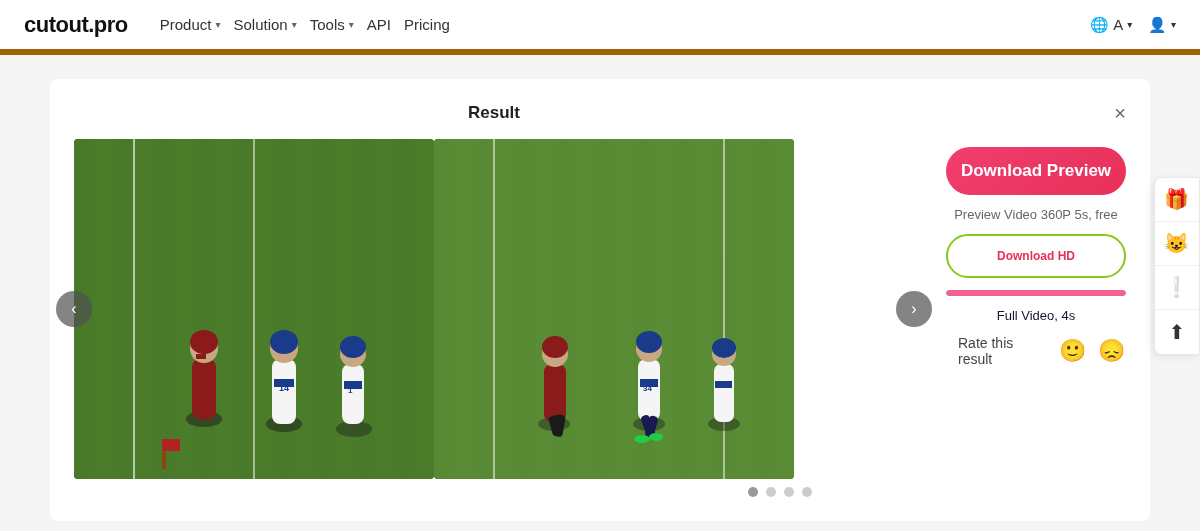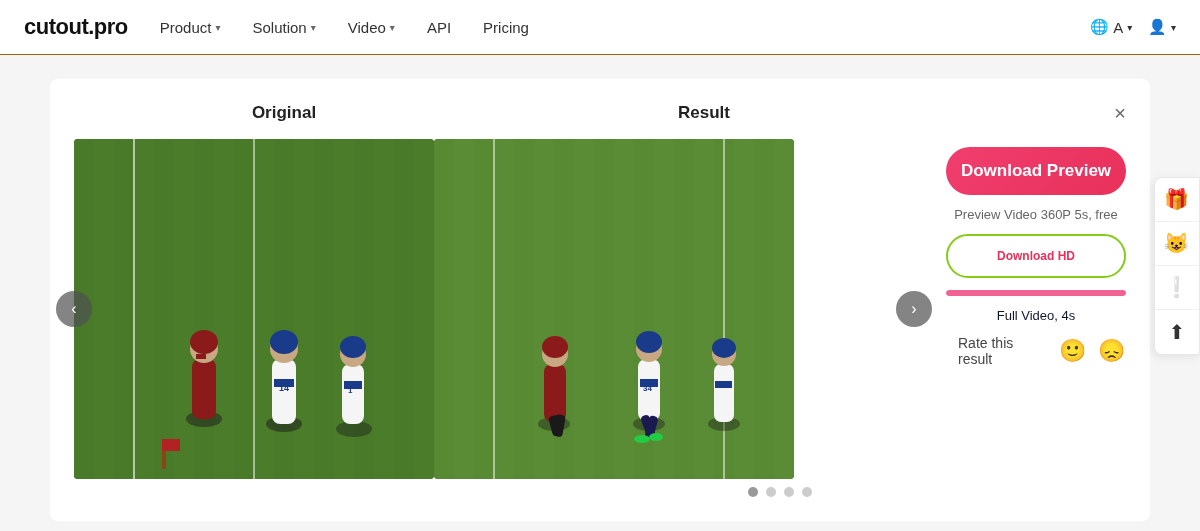--- a/index.html
+++ b/index.html
@@ -1,41 +1,41 @@
 <!DOCTYPE html>
 <html><head>
   <meta charset="utf-8">
   <style>
     * { box-sizing: border-box; margin: 0; padding: 0; }
     body { font-family: -apple-system, BlinkMacSystemFont, 'Segoe UI', sans-serif; background: #f5f5f5; color: #333; }
 
     
     .navbar {
       background: #fff;
-      border-bottom: 1px solid #a16207;
+      border-bottom: 6px solid #a16207;
       height: 55px;
       display: flex;
       align-items: center;
       padding: 0 24px;
       gap: 32px;
       position: relative;
       z-index: 10;
     }
     .nav-logo {
       font-size: 22px;
       font-weight: 700;
       color: #111;
       letter-spacing: -0.5px;
       white-space: nowrap;
     }
     .nav-logo span { color: #111; }
     .nav-links {
       display: flex;
       align-items: center;
-      gap: 32px;
+      gap: 13px;
       flex: 1;
     }
     .nav-link {
       font-size: 15px;
       color: #333;
       cursor: pointer;
       display: flex;
       align-items: center;
       gap: 4px;
     }
@@ -269,21 +269,21 @@
   <div class="nav-links">
     <div class="nav-link">
       <span>Product</span>
       <span class="chevron">▾</span>
     </div>
     <div class="nav-link">
       <span>Solution</span>
       <span class="chevron">▾</span>
     </div>
     <div class="nav-link">
-      <span>Video</span>
+      <span>Tools</span>
       <span class="chevron">▾</span>
     </div>
     <div class="nav-link">
       <span>API</span>
     </div>
     <div class="nav-link">
       <span>Pricing</span>
     </div>
   </div>
   <div class="nav-right">
@@ -297,21 +297,20 @@
       <span style="font-size:10px;">▾</span>
     </div>
   </div>
 </nav>
 
 <div class="main-content">
   <div class="card">
 
     <div class="card-header">
       <div class="columns-header">
-        <div class="col-label">Original</div>
         <div class="col-label">Result</div>
       </div>
       <div class="close-btn">×</div>
     </div>
 
     <div class="card-body">
 
       <div class="video-panels">
 
         <div class="video-panel">

